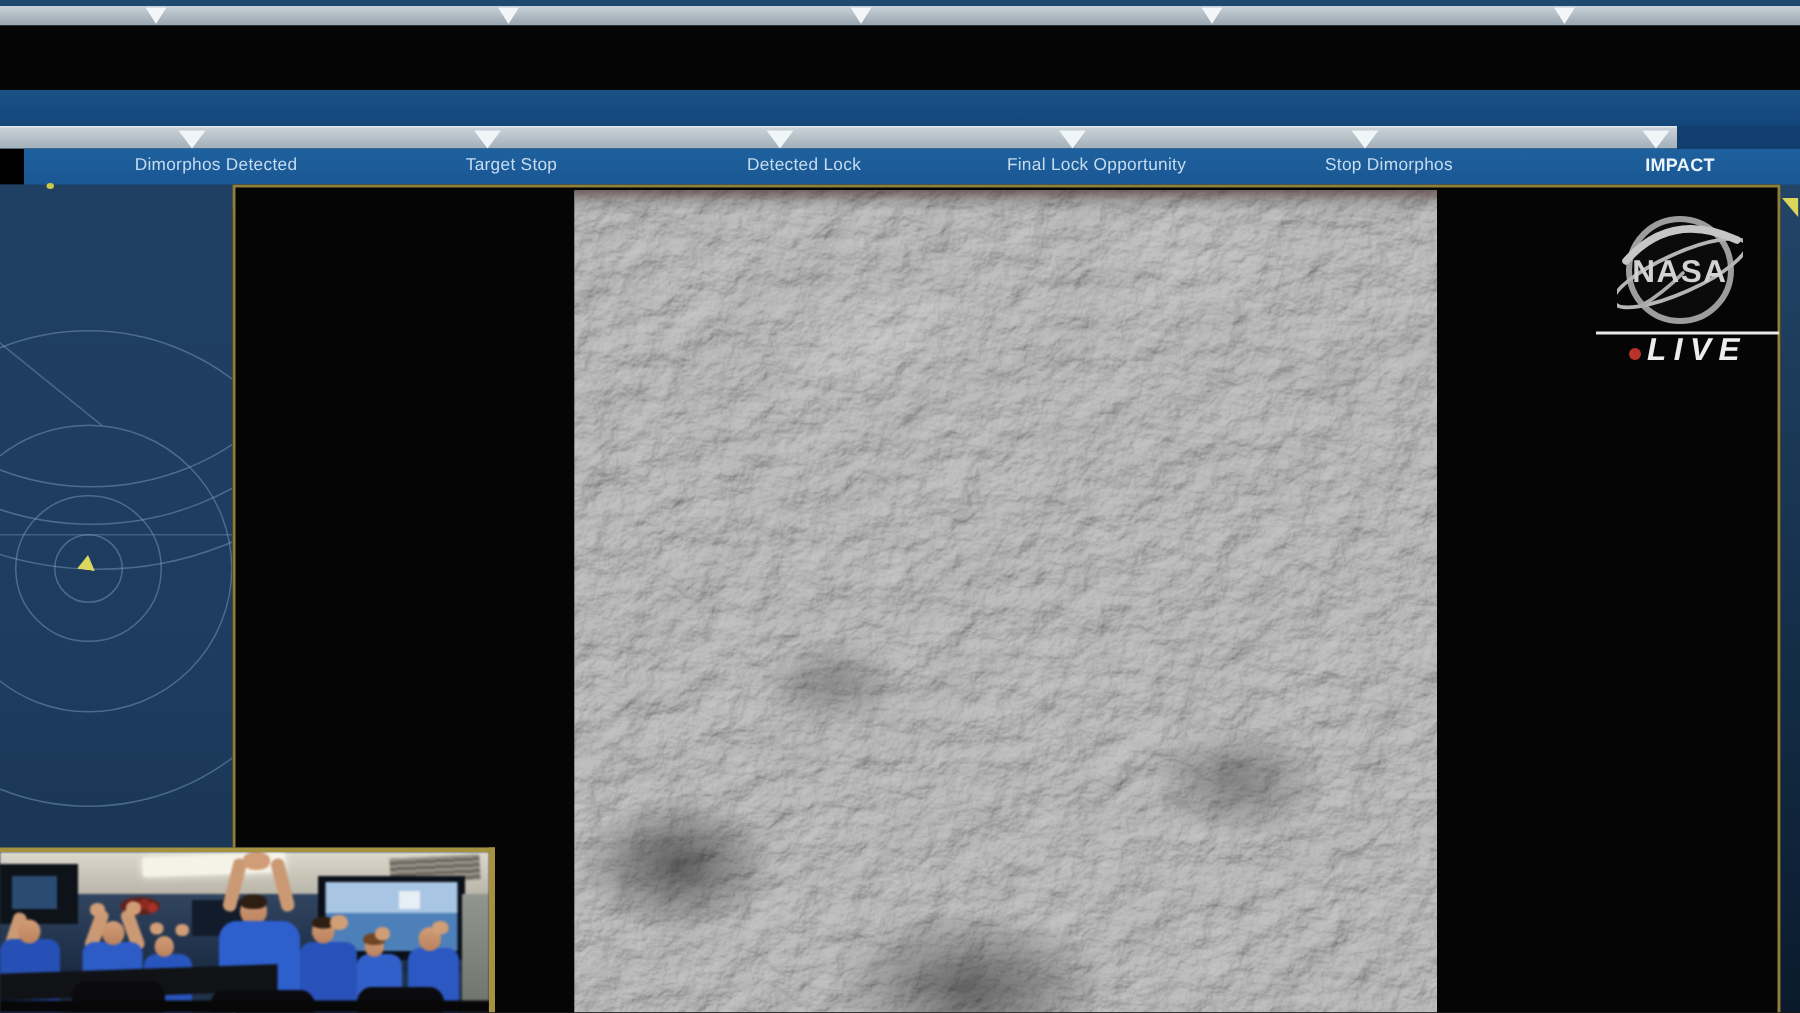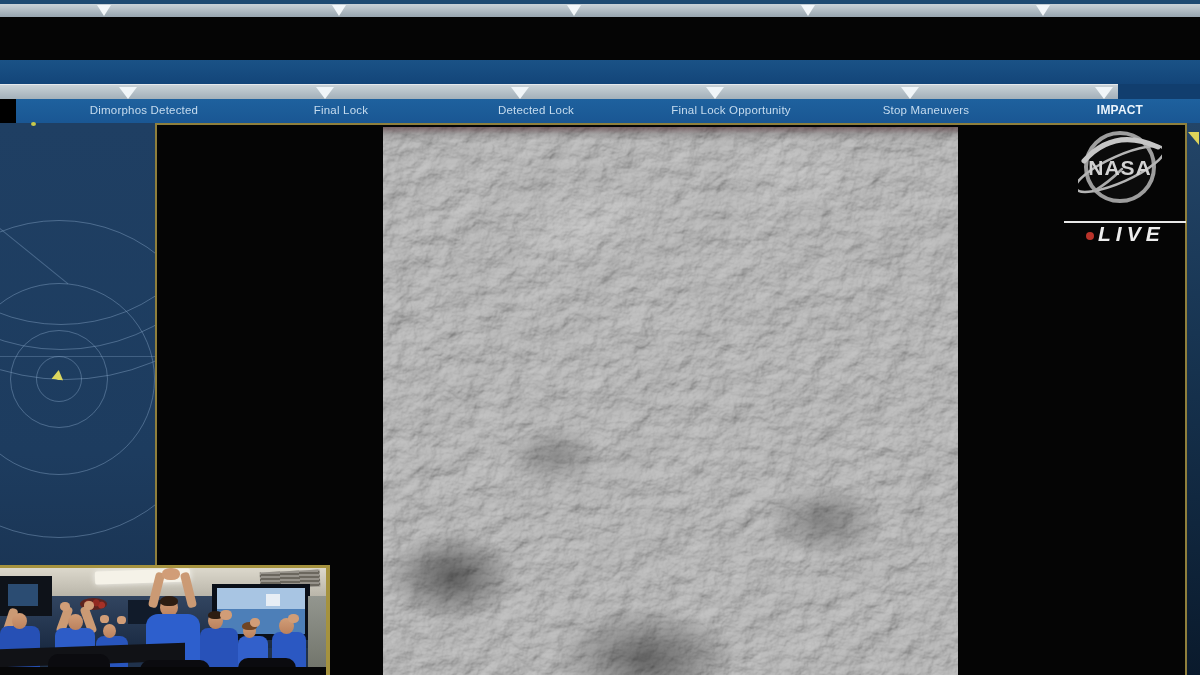--- a/index.html
+++ b/index.html
@@ -59,21 +59,21 @@
     background:
       linear-gradient(180deg,rgba(66,28,34,.55) 0px,rgba(20,10,12,.15) 7px,rgba(0,0,0,0) 14px),
       radial-gradient(95px 65px at 12% 82%,rgba(0,0,0,.5),rgba(0,0,0,0) 70%),
       radial-gradient(130px 75px at 46% 97%,rgba(0,0,0,.45),rgba(0,0,0,0) 70%),
       radial-gradient(85px 55px at 77% 72%,rgba(0,0,0,.3),rgba(0,0,0,0) 70%),
       radial-gradient(70px 45px at 30% 60%,rgba(0,0,0,.25),rgba(0,0,0,0) 70%),
       radial-gradient(120px 60px at 35% 18%,rgba(255,255,255,.14),rgba(0,0,0,0) 70%),
       radial-gradient(100px 50px at 70% 8%,rgba(255,255,255,.12),rgba(0,0,0,0) 70%);}
 
   
-  .nasa-logo{left:1078px;top:125px;width:84px;height:84px;}
+  .nasa-logo{left:1078px;top:138px;width:84px;height:84px;}
   .live-line{left:1064px;top:221px;width:122px;height:2px;background:#e8e8e8;}
   .live-dot{left:1086px;top:232px;width:8px;height:8px;border-radius:50%;background:#b9332a;}
   .live-label{left:1098px;top:222px;font-size:21px;font-weight:bold;font-style:italic;
     letter-spacing:5px;color:#ededed;}
   .corner-marker{left:1188px;top:132px;width:11px;height:13px;background:#ddd45a;
     clip-path:polygon(0 0,100% 0,100% 100%);}
 
   
   .inset{left:0;top:565px;width:326px;height:110px;border-top:3px solid #a5923e;
     border-right:4px solid #a5923e;background:#20324c;overflow:hidden;}
@@ -136,24 +136,24 @@
     <div id="tl-markers">
         <i class="tl-marker" style="left: 119px;"></i>
         <i class="tl-marker" style="left: 316px;"></i>
         <i class="tl-marker" style="left: 511px;"></i>
         <i class="tl-marker" style="left: 706px;"></i>
         <i class="tl-marker" style="left: 901px;"></i>
         <i class="tl-marker" style="left: 1095px;"></i>
       </div>
     <div class="tl-labels" id="tl-labels">
         <span class="tl-label" style="left: 128px;">Dimorphos Detected</span>
-        <span class="tl-label" style="left: 325px;">Final Lock</span>
+        <span class="tl-label" style="left: 325px;">Target Stop</span>
         <span class="tl-label" style="left: 520px;">Detected Lock</span>
         <span class="tl-label" style="left: 715px;">Final Lock Opportunity</span>
-        <span class="tl-label" style="left: 910px;">Stop Maneuvers</span>
+        <span class="tl-label" style="left: 910px;">Stop Dimorphos</span>
         <span class="tl-label em" style="left: 1104px;">IMPACT</span>
       </div>
   </div>
 
   <div class="abs left-panel">
     <div class="ring" style="left:-110px;top:-140px;width:340px;height:340px;"></div>
     <div class="ring" style="left:-135px;top:-165px;width:390px;height:390px;"></div>
     <div class="ring" style="left:-160px;top:-195px;width:450px;height:450px;"></div>
     <div class="ring" style="left:36px;top:233px;width:44px;height:44px;"></div>
     <div class="ring" style="left:10px;top:207px;width:96px;height:96px;"></div>

